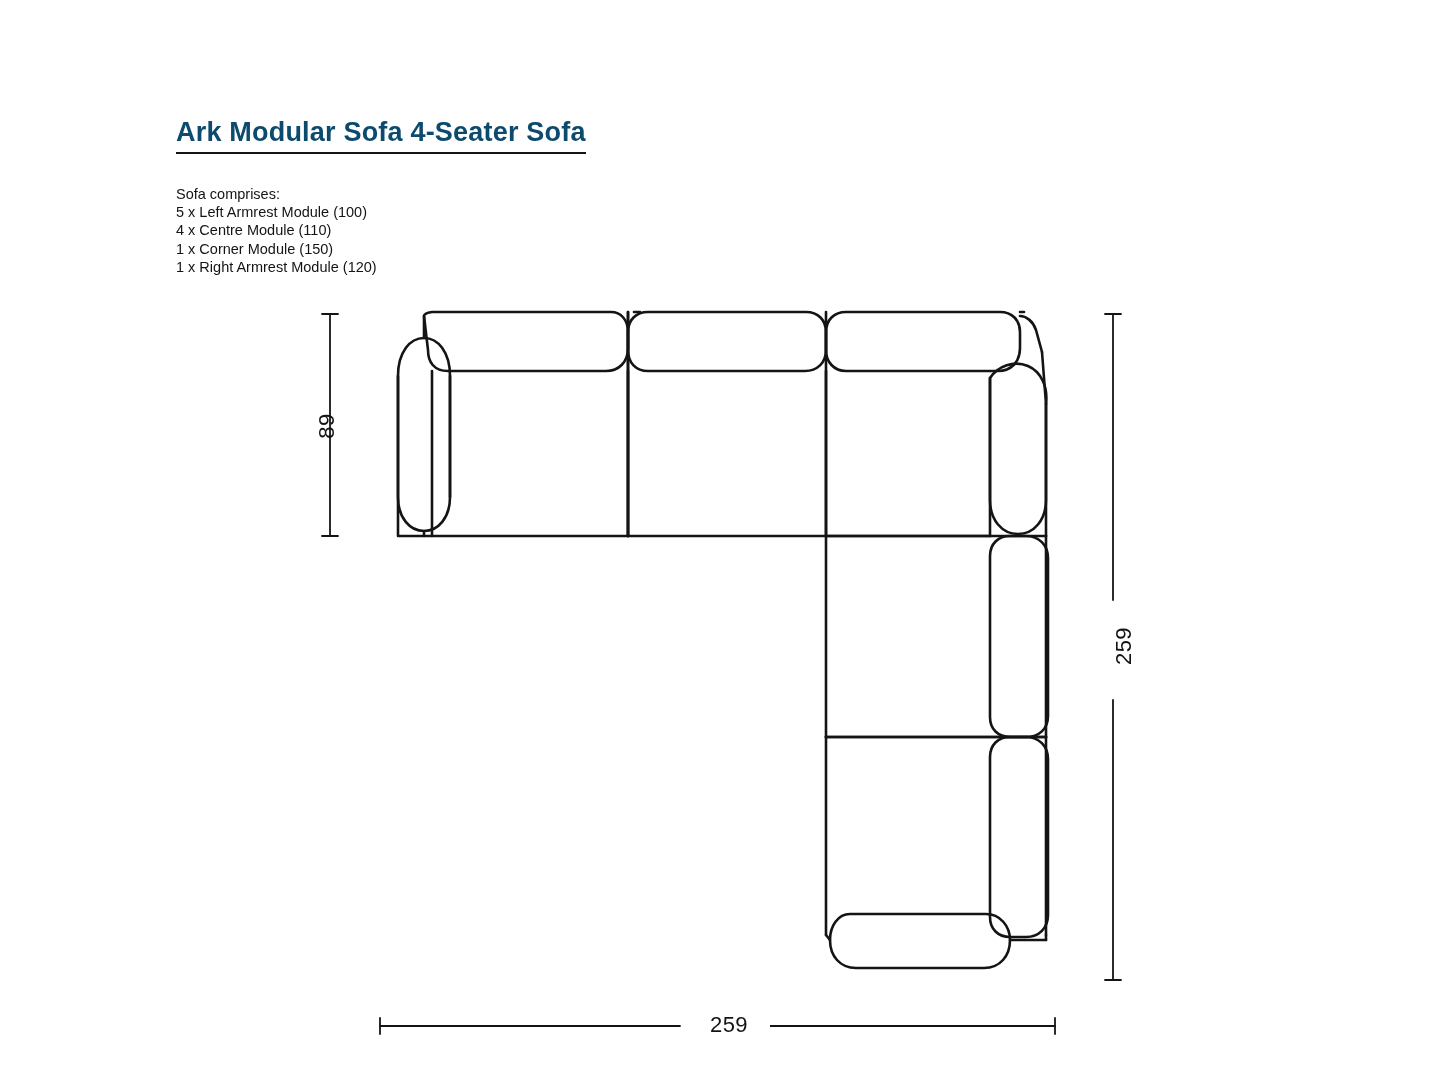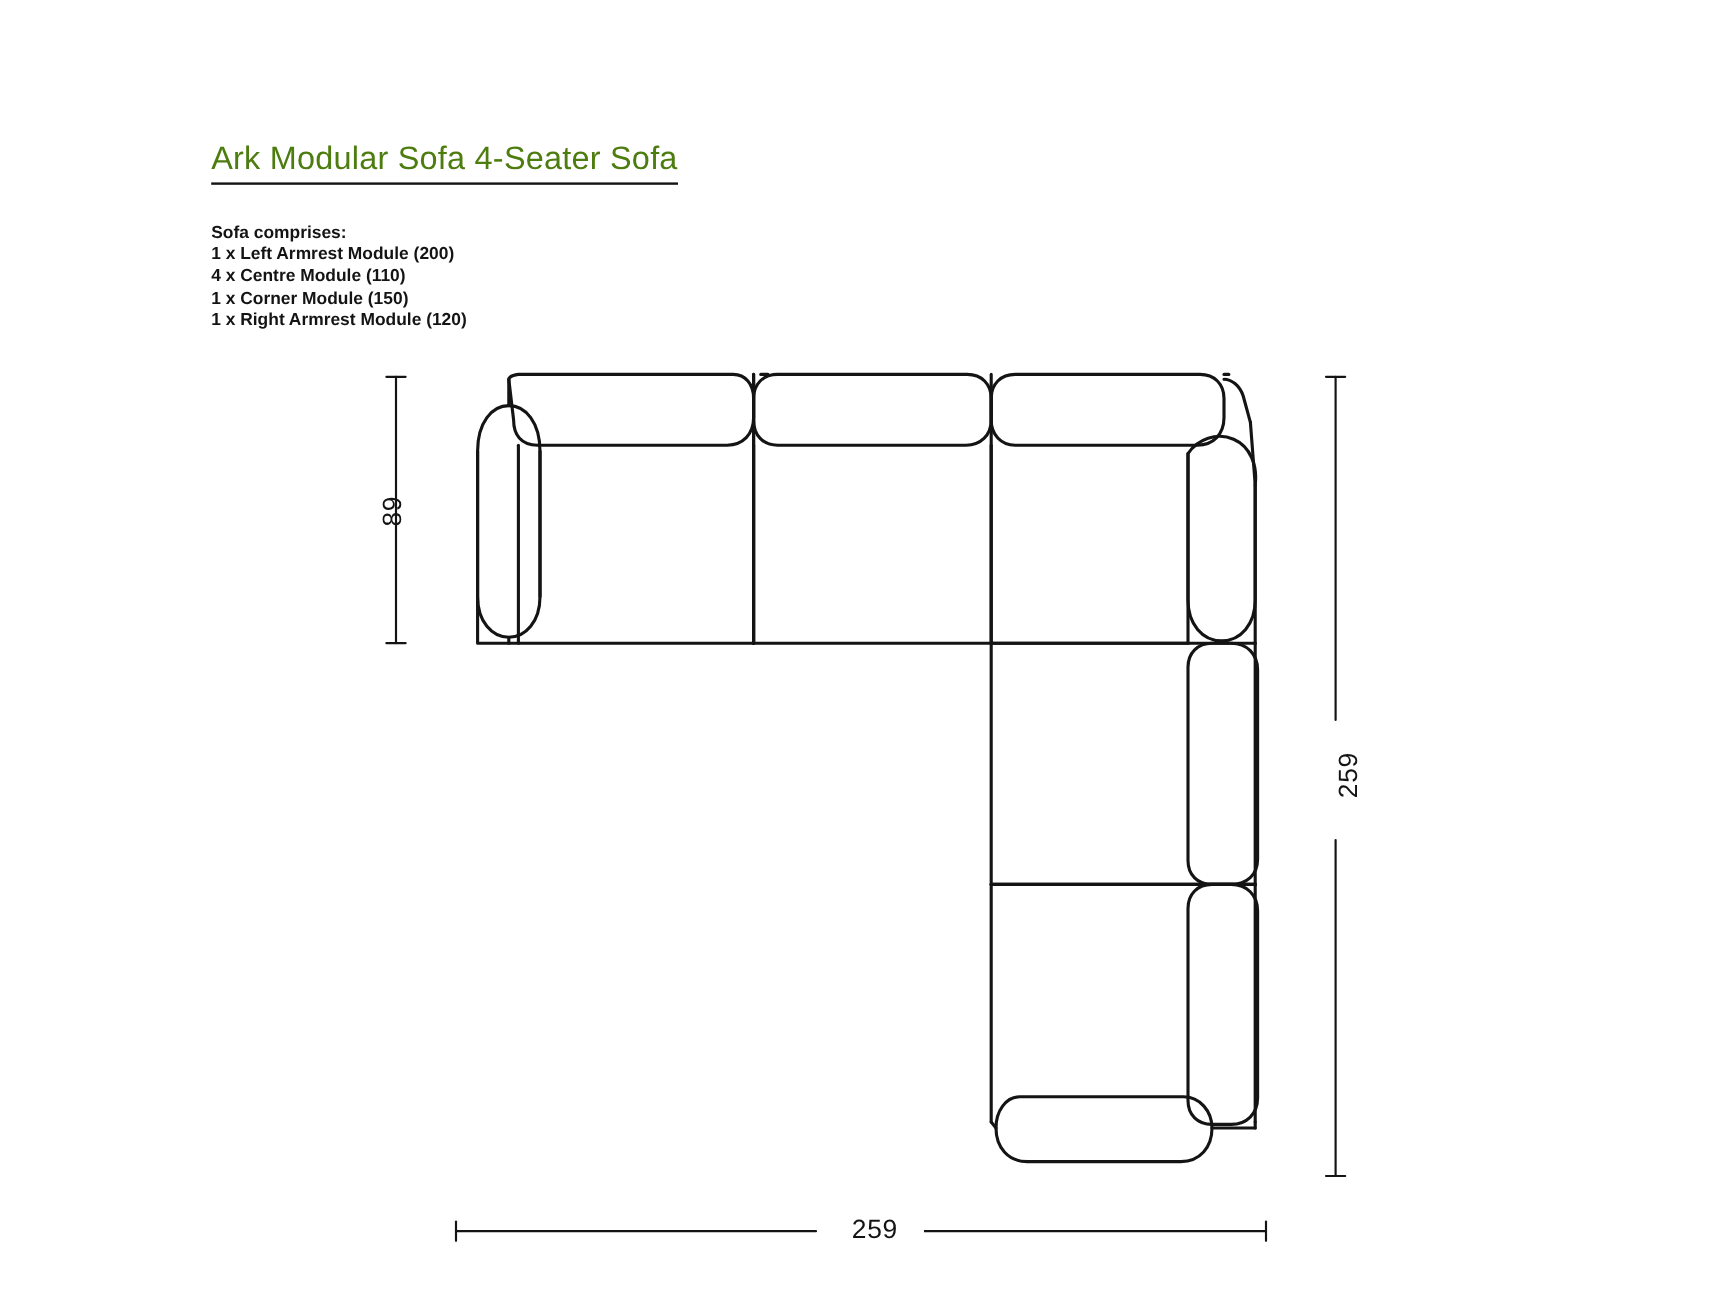--- a/index.html
+++ b/index.html
@@ -14,38 +14,38 @@
     font-family: "Liberation Sans", sans-serif;
     color: #111111;
     overflow: hidden;
   }
 
   .title {
     position: absolute;
     left: 176px;
     top: 118px;
     font-size: 27px;
-    font-weight: 400;
+    font-weight: 700;
     letter-spacing: 0.2px;
-    color: #4d7c0f;
+    color: #0c4a6e;
     border-bottom: 2px solid #141414;
     padding-bottom: 4px;
     line-height: 1.1;
     white-space: nowrap;
   }
 
   .spec-block {
     position: absolute;
     left: 176px;
     top: 185px;
     font-size: 14.5px;
     line-height: 18.2px;
     color: #141414;
   }
-  .spec-block div { white-space: nowrap; font-weight: bold; }
+  .spec-block div { white-space: nowrap; }
 
   .drawing {
     position: absolute;
     left: 0;
     top: 0;
   }
 
   .dim-label {
     position: absolute;
     font-size: 22px;
@@ -77,21 +77,21 @@
     padding: 0 6px;
   }
 </style>
 </head>
 <body>
 
 <div class="title">Ark Modular Sofa 4-Seater Sofa</div>
 
 <div class="spec-block">
   <div>Sofa comprises:</div>
-  <div>1 x Left Armrest Module (200)</div>
+  <div>5 x Left Armrest Module (100)</div>
   <div>4 x Centre Module (110)</div>
   <div>1 x Corner Module (150)</div>
   <div>1 x Right Armrest Module (120)</div>
 </div>
 
 <svg class="drawing" width="1445" height="1087" viewBox="0 0 1445 1087">
   <g fill="none" stroke="#141414" stroke-width="2.6" stroke-linecap="round" stroke-linejoin="round">
 
     <g>
       <path d="M398 376 C398 352 410 338 424 338 C438 338 450 352 450 376

